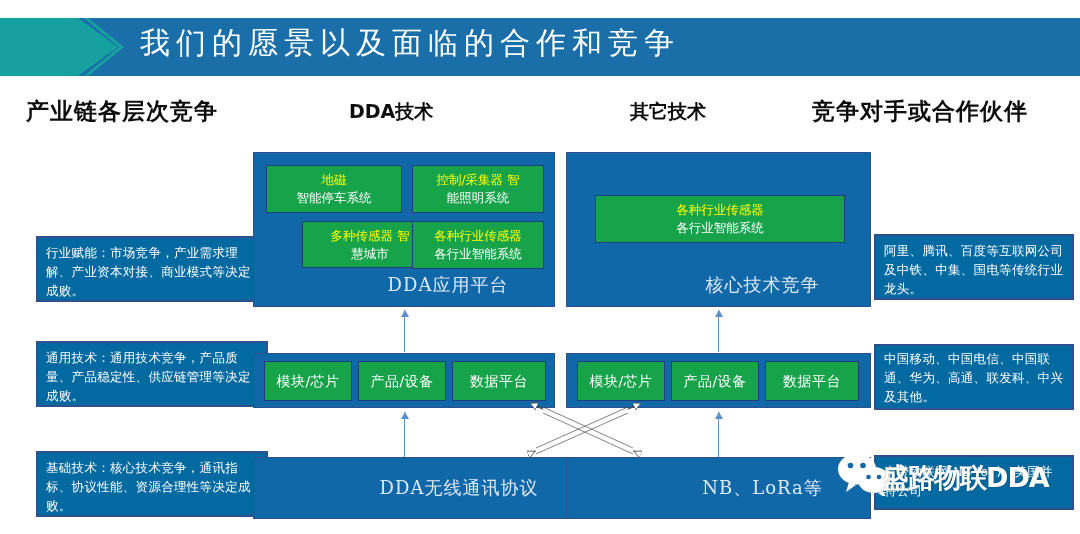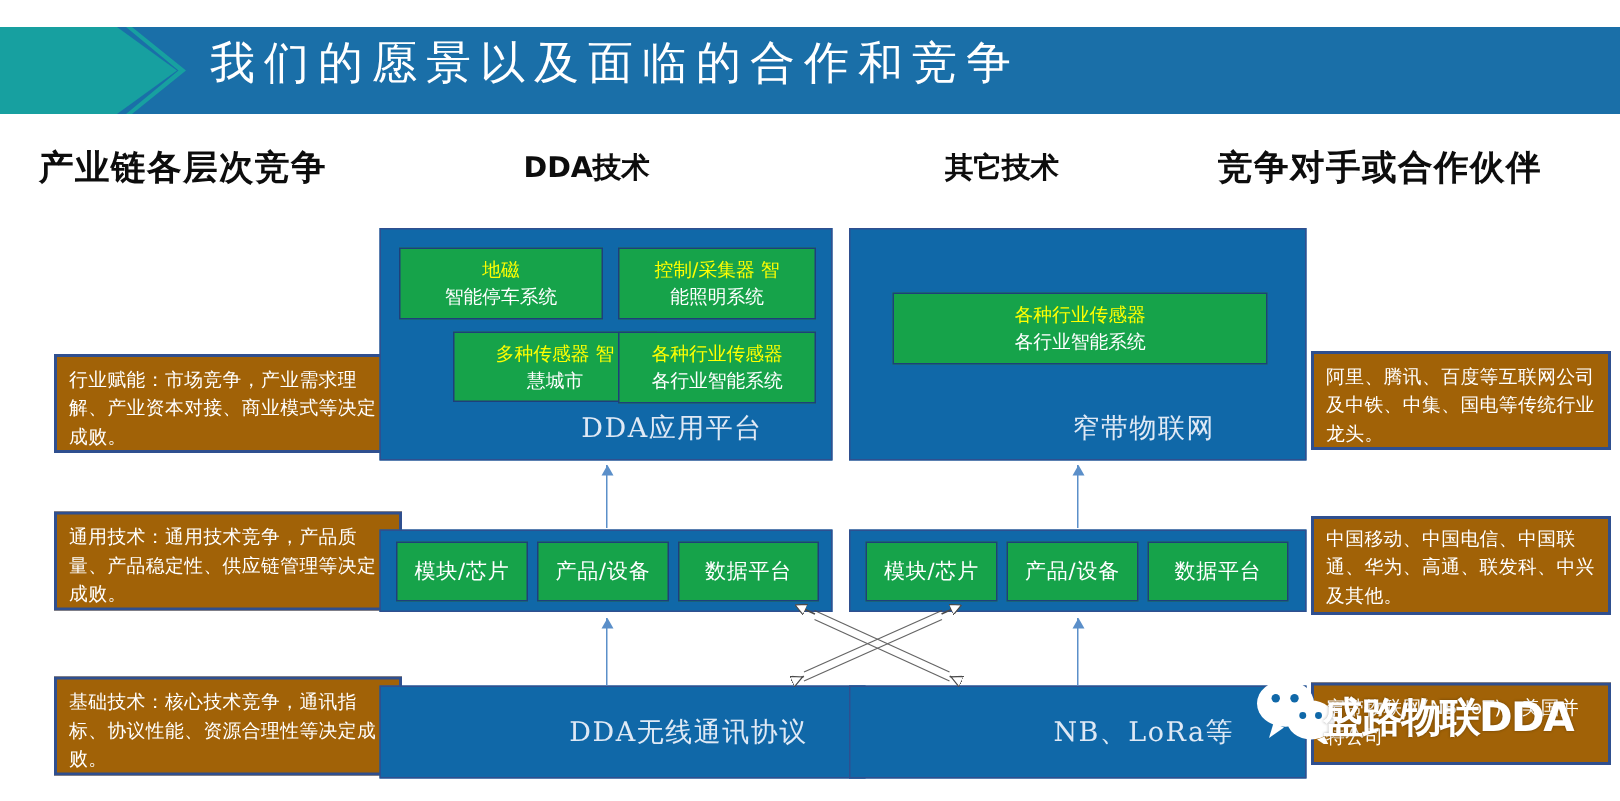--- a/index.html
+++ b/index.html
@@ -64,21 +64,21 @@
     font-family: "DejaVu Sans", "Liberation Sans", sans-serif;
   }
   #head-chain  { left: 26px;  top: 96px; font-size: 23px; letter-spacing: 1px; }
   #head-dda    { left: 349px; top: 99px; font-size: 19px; }
   #head-other  { left: 630px; top: 99px; font-size: 19px; }
   #head-rivals { left: 812px; top: 96px; font-size: 23px; letter-spacing: 1px; }
 
   
   .note {
     position: absolute;
-    background: #a16207;
+    background: #0369a1;
     border: 2px solid #2f4f8f;
     color: #ffffff;
     font-size: 12.5px;
     line-height: 19px;
     padding: 5px 7px 4px 8px;
     box-sizing: border-box;
     letter-spacing: 0.3px;
   }
   #note-left-1  { left: 36px; top: 236px; width: 232px; height: 66px; }
   #note-left-2  { left: 36px; top: 341px; width: 232px; height: 66px; }
@@ -254,21 +254,21 @@
     <span class="l2">各行业智能系统</span>
   </div>
   <div class="panel-caption">DDA应用平台</div>
 </div>
 
 <div class="panel" id="panel-other-app">
   <div class="green-box" id="g-other-1">
     <span class="l1">各种行业传感器</span>
     <span class="l2">各行业智能系统</span>
   </div>
-  <div class="panel-caption">窄带物联网</div>
+  <div class="panel-caption">核心技术竞争</div>
 </div>
 
 <div class="panel" id="panel-dda-mid">
   <div class="chip chip-a">模块/芯片</div>
   <div class="chip chip-b">产品/设备</div>
   <div class="chip chip-c">数据平台</div>
 </div>
 
 <div class="panel" id="panel-other-mid">
   <div class="chip chip-a">模块/芯片</div>

